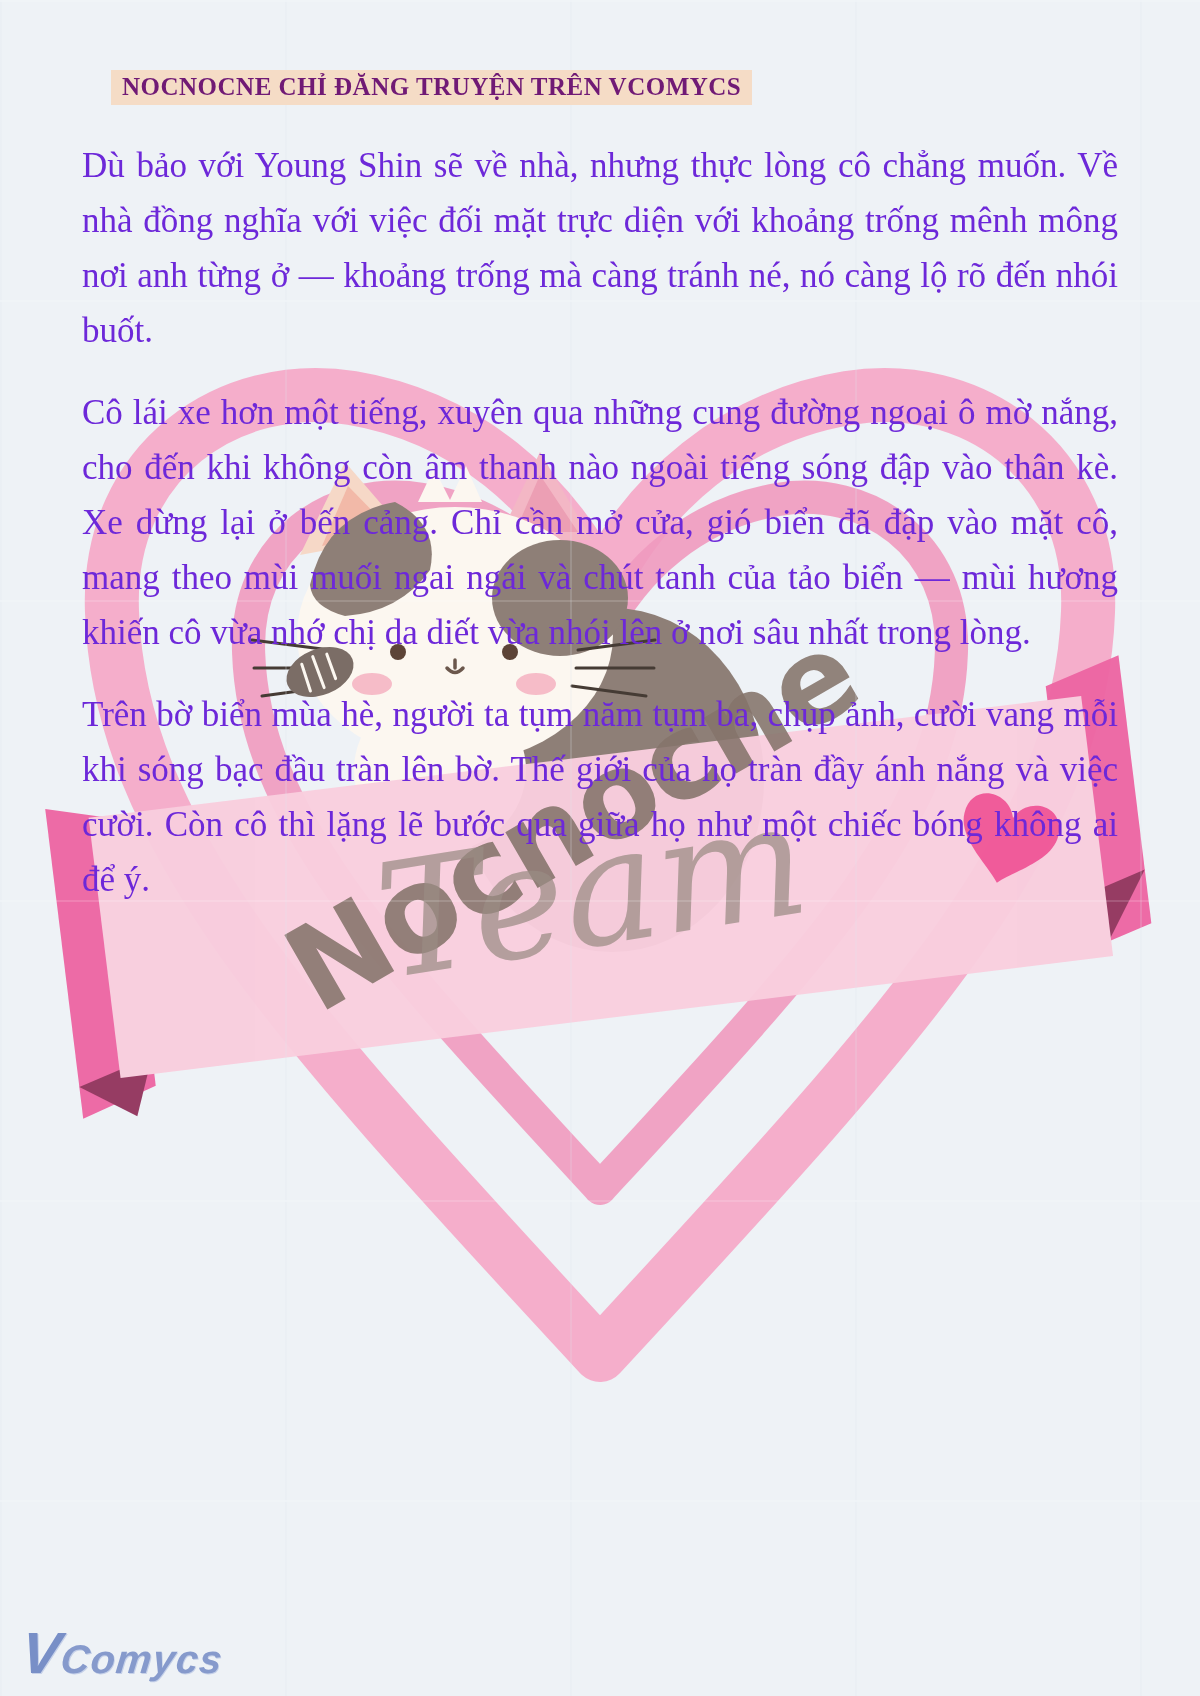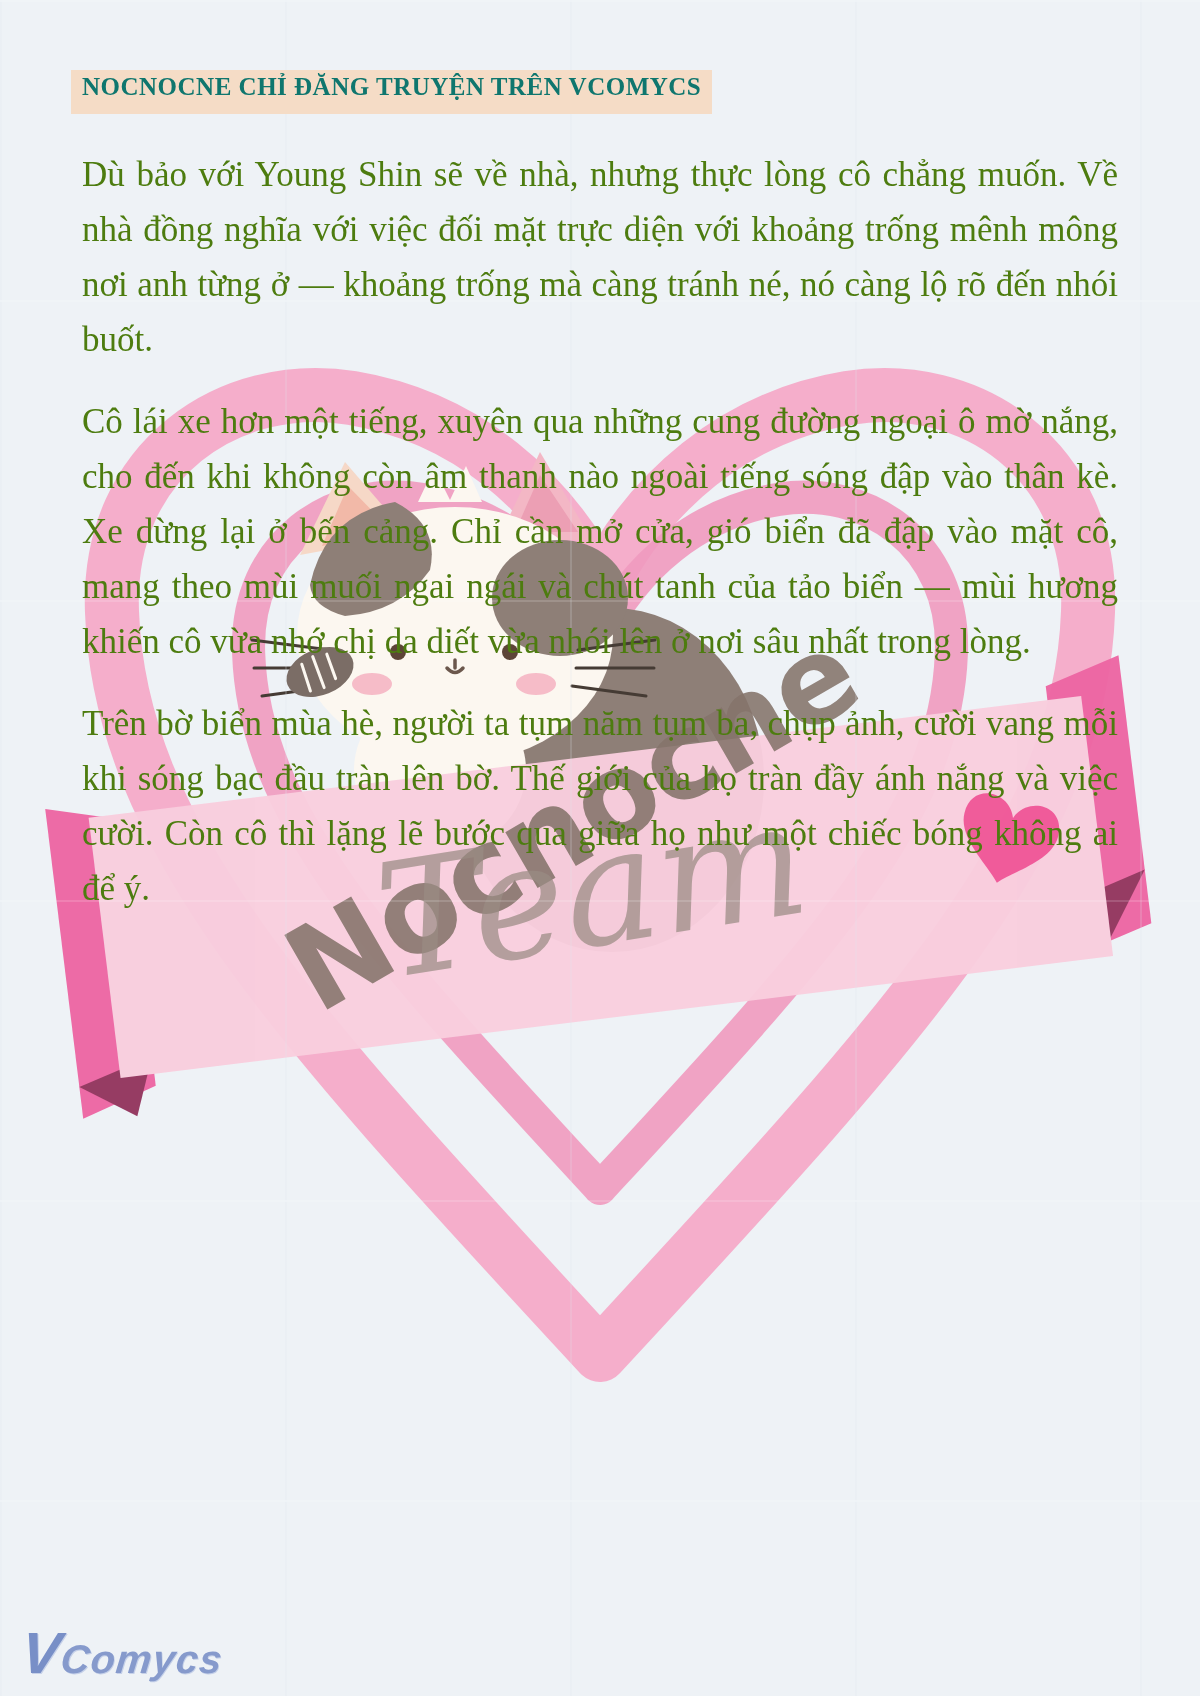--- a/index.html
+++ b/index.html
@@ -15,35 +15,35 @@
     background-image:
       linear-gradient(rgba(255,255,255,.28) 2px, transparent 2px),
       linear-gradient(90deg, rgba(223,230,238,.35) 2px, transparent 2px);
     background-size:285px 300px;
     opacity:.55;
   }
   .watermark{position:absolute;top:0;left:0;z-index:0;}
   .content{position:relative;z-index:2;padding-top:70px;}
   .notice{
     display:inline-block;
-    margin-left:71px;
+    margin-left:111px;
     background:#f5dcc6;
-    color:#0f766e;
+    color:#701a75;
     font-weight:bold;
     font-size:25px;
     line-height:1.1;
-    padding:3px 11px 13px 11px;
+    padding:3px 11px 4px 11px;
     letter-spacing:.5px;
   }
   .story{
     margin:33px 82px 0 82px;
     font-size:35px;
     line-height:55px;
     text-align:justify;
-    color:#4d7c0f;
+    color:#6d28d9;
   }
   .story p{margin:0 0 27px 0;}
   .logo{
     position:absolute;left:22px;bottom:10px;z-index:2;
     font-family:"Liberation Sans", sans-serif;
     font-style:italic;font-weight:bold;
     font-size:40px;letter-spacing:1px;
     color:#7e93c9;opacity:.92;
     transform:skewX(-6deg);
     text-shadow:1px 1px 0 #c3cfe8;

